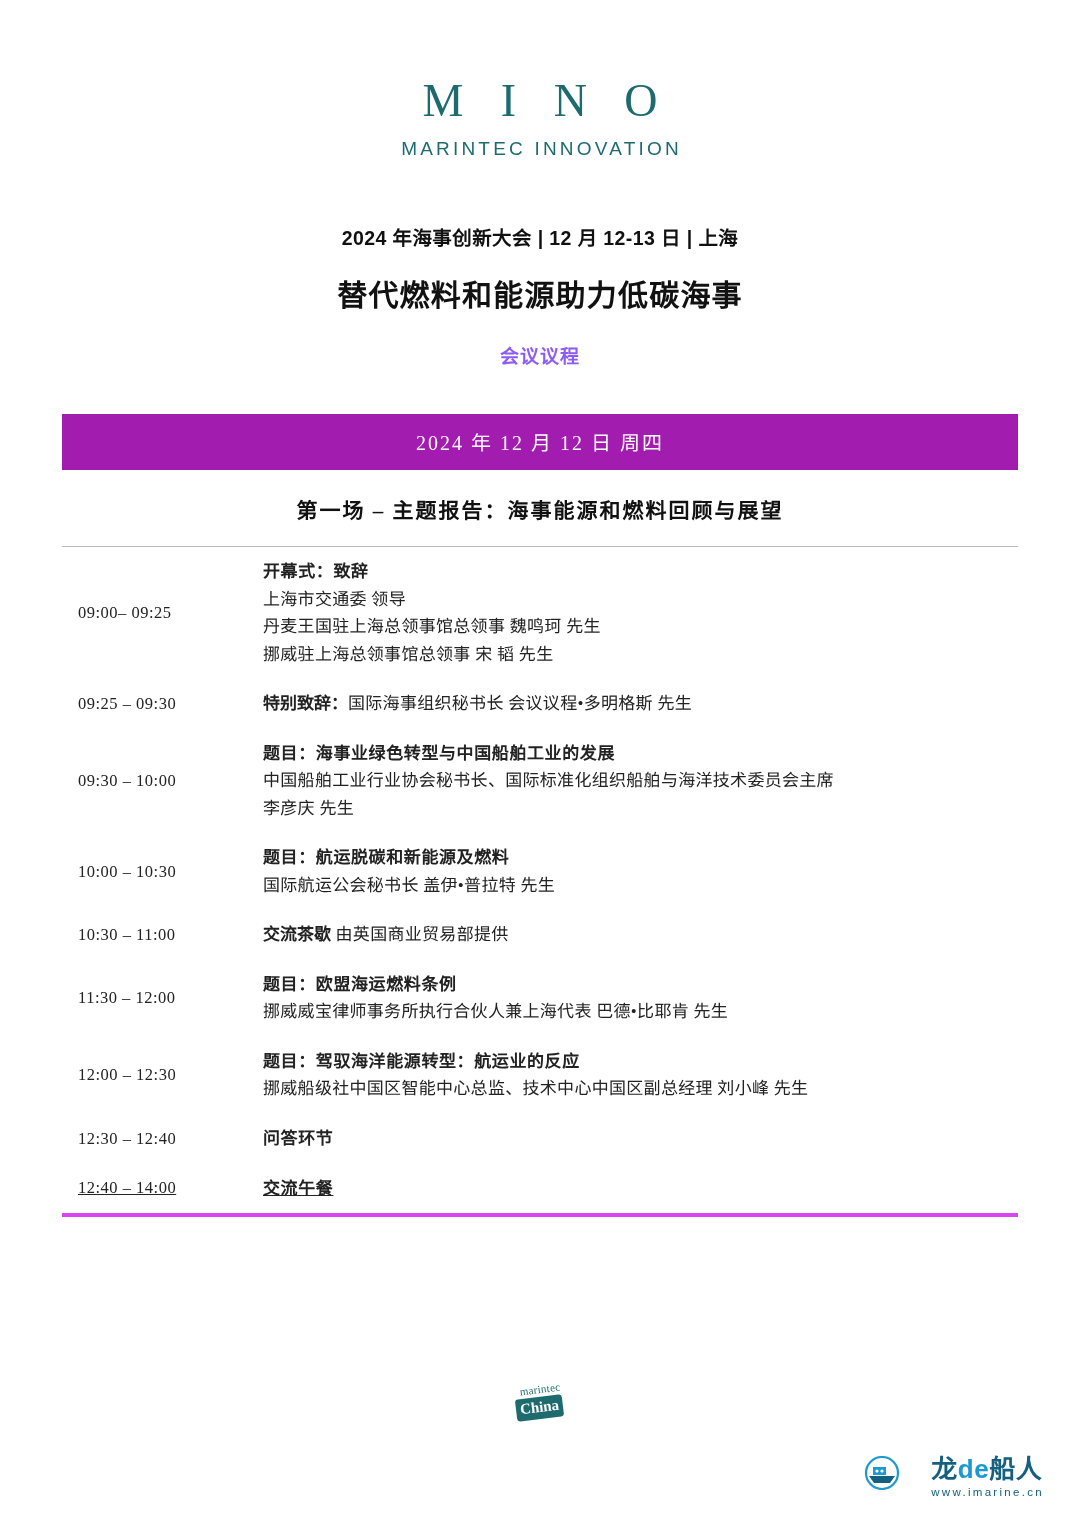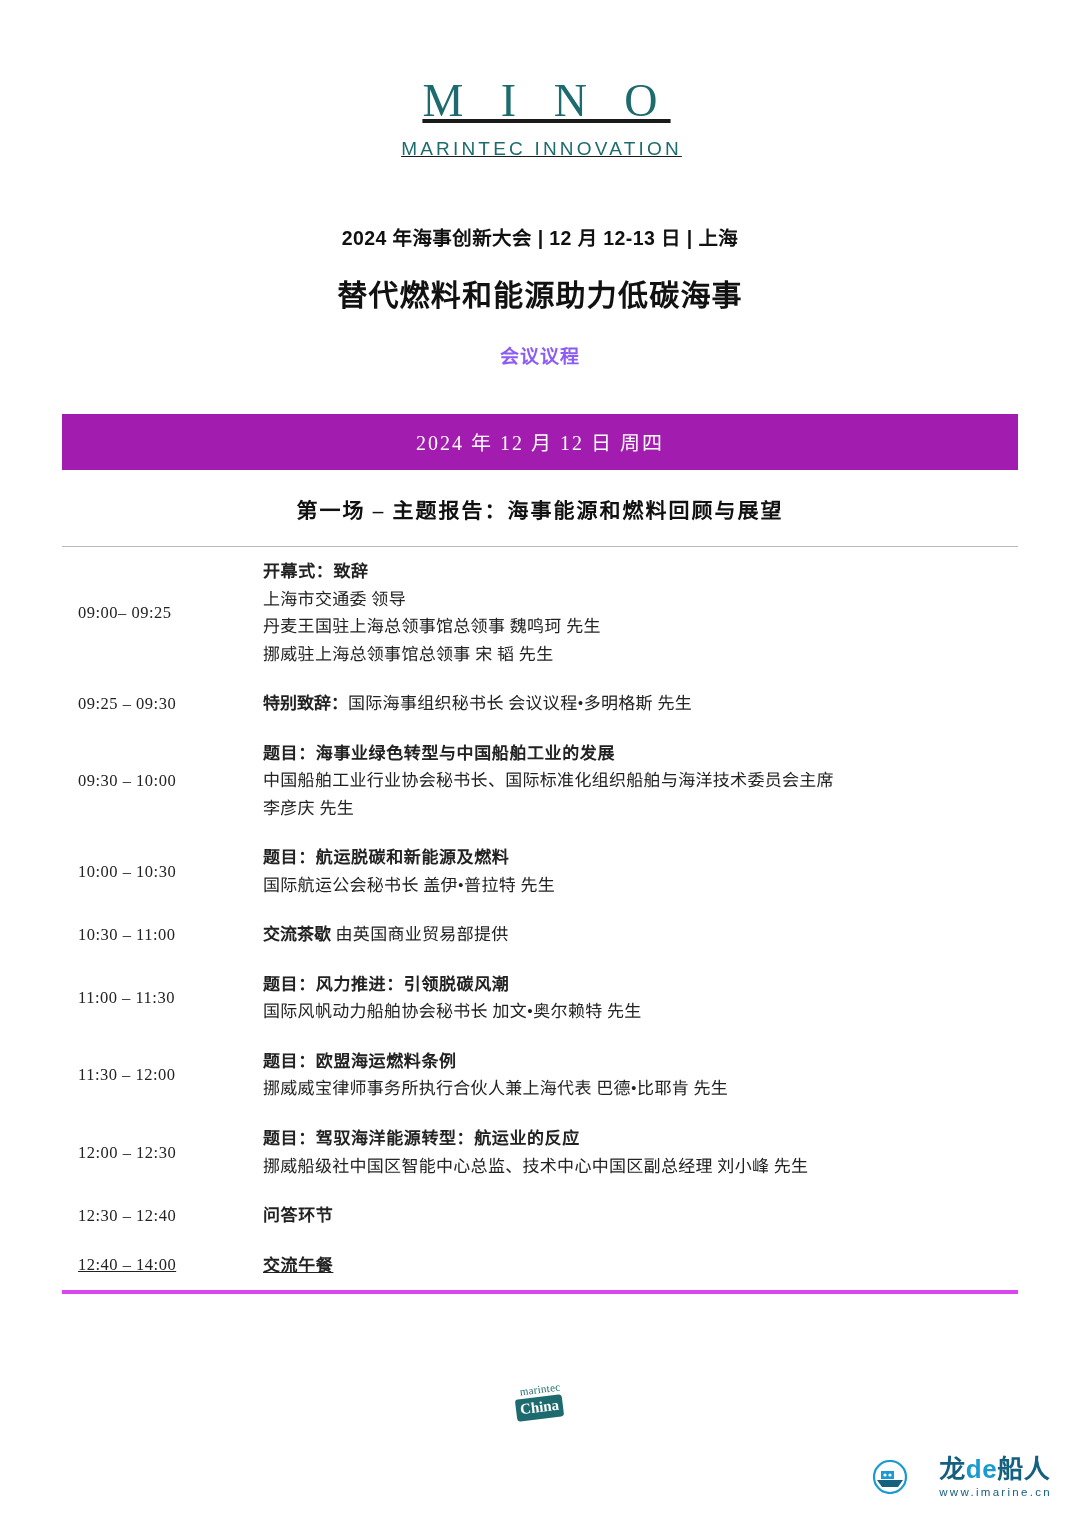--- a/index.html
+++ b/index.html
@@ -20,21 +20,20 @@
     width: 1080px;
     height: 1526px;
     box-sizing: border-box;
     padding: 0 62px;
   }
 
   
   .logo-block {
     padding-top: 78px;
     text-align: center;
-    text-decoration: underline;
   }
   .logo-word {
     font-family: "Liberation Serif", "DejaVu Serif", serif;
     font-size: 46px;
     letter-spacing: 13px;
     color: #1d6b6f;
     font-weight: 400;
     line-height: 1;
     padding-left: 13px;
   }
@@ -171,24 +170,23 @@
     border-radius: 3px;
     padding: 2px 4px 3px 4px;
     display: inline-block;
     transform: rotate(-7deg);
     font-family: "Liberation Serif", "DejaVu Serif", serif;
   }
 
   
   .watermark {
     position: absolute;
-    right: 28px;
+    right: 36px;
     bottom: 28px;
     display: flex;
-    align-items: center;
     gap: 26px;
   }
   .wm-icon {
     width: 46px;
     height: 34px;
     flex: none;
   }
   .wm-text-main {
     font-size: 26px;
     font-weight: bold;
@@ -256,27 +254,20 @@
           <td class="time">10:00 – 10:30</td>
           <td class="detail">
             <div class="row-title">题目：航运脱碳和新能源及燃料</div>
             <div class="row-sub">国际航运公会秘书长  盖伊•普拉特  先生</div>
           </td>
         </tr>
         <tr>
           <td class="time">10:30 – 11:00</td>
           <td class="detail">
             <div><span class="inline-title">交流茶歇</span><span class="row-sub">  由英国商业贸易部提供</span></div>
-          </td>
-        </tr>
-        <tr>
-          <td class="time">11:00 – 11:30</td>
-          <td class="detail">
-            <div class="row-title">题目：风力推进：引领脱碳风潮</div>
-            <div class="row-sub">国际风帆动力船舶协会秘书长  加文•奥尔赖特  先生</div>
           </td>
         </tr>
         <tr>
           <td class="time">11:30 – 12:00</td>
           <td class="detail">
             <div class="row-title">题目：欧盟海运燃料条例</div>
             <div class="row-sub">挪威威宝律师事务所执行合伙人兼上海代表  巴德•比耶肯  先生</div>
           </td>
         </tr>
         <tr>

